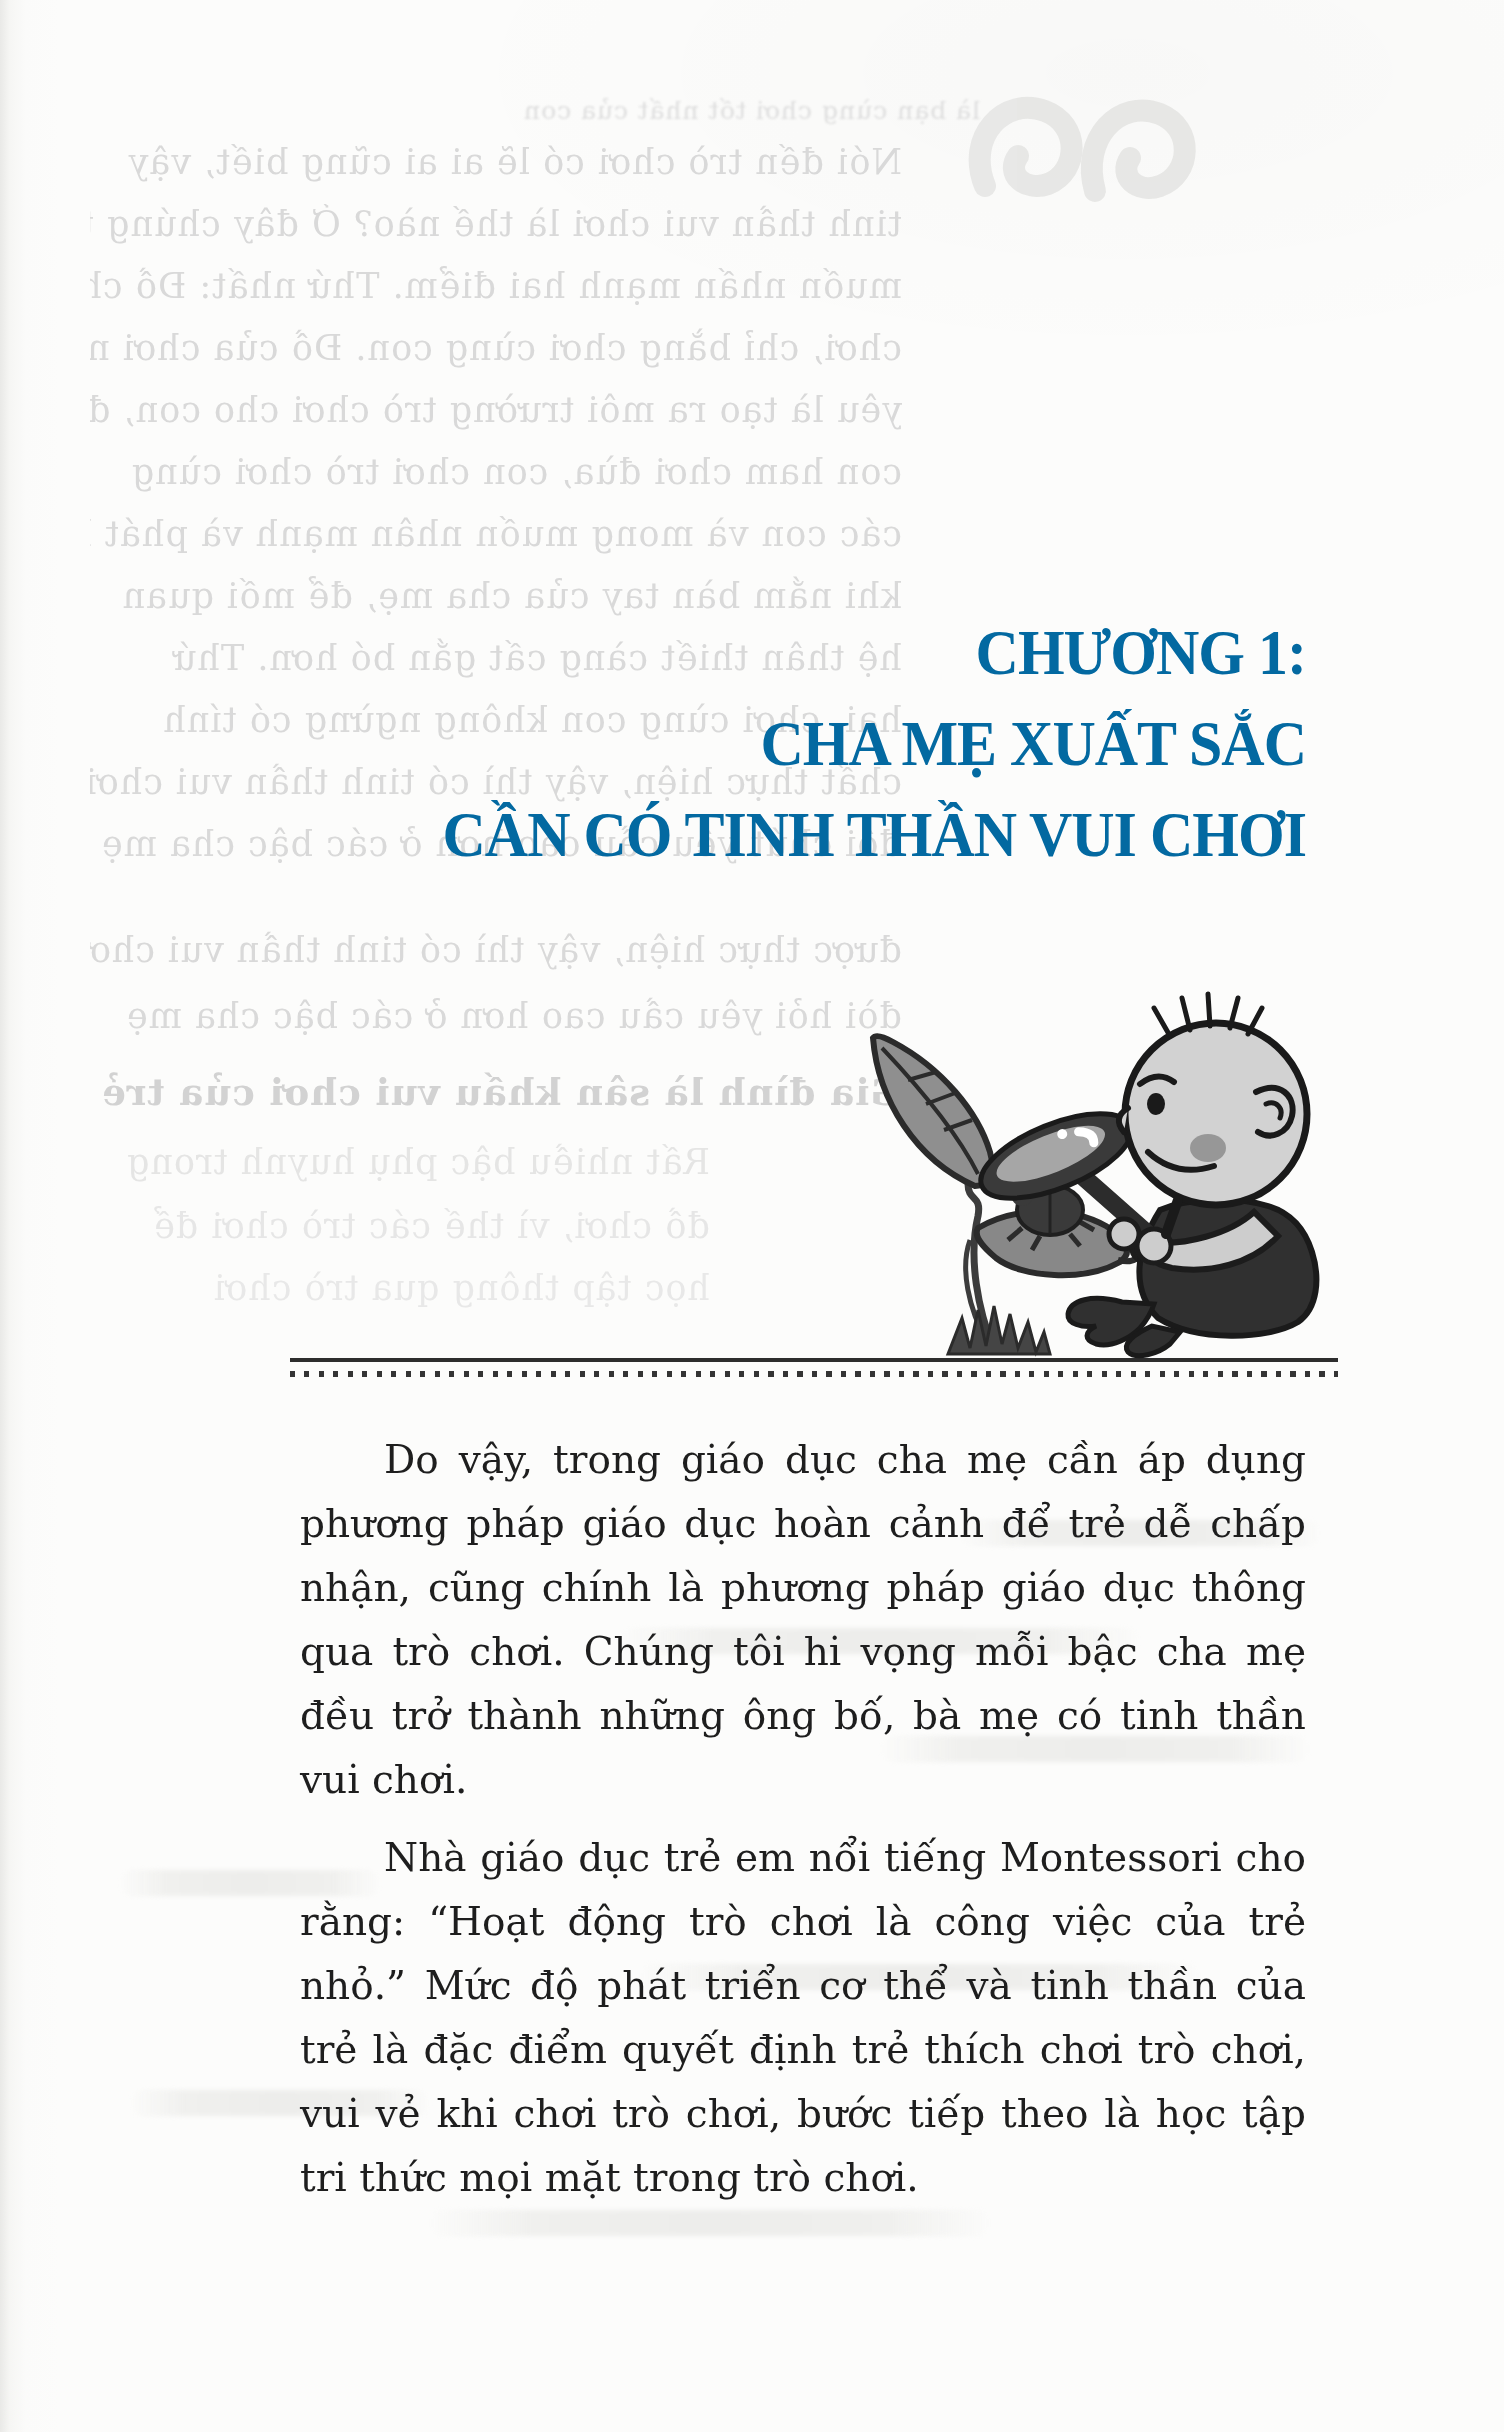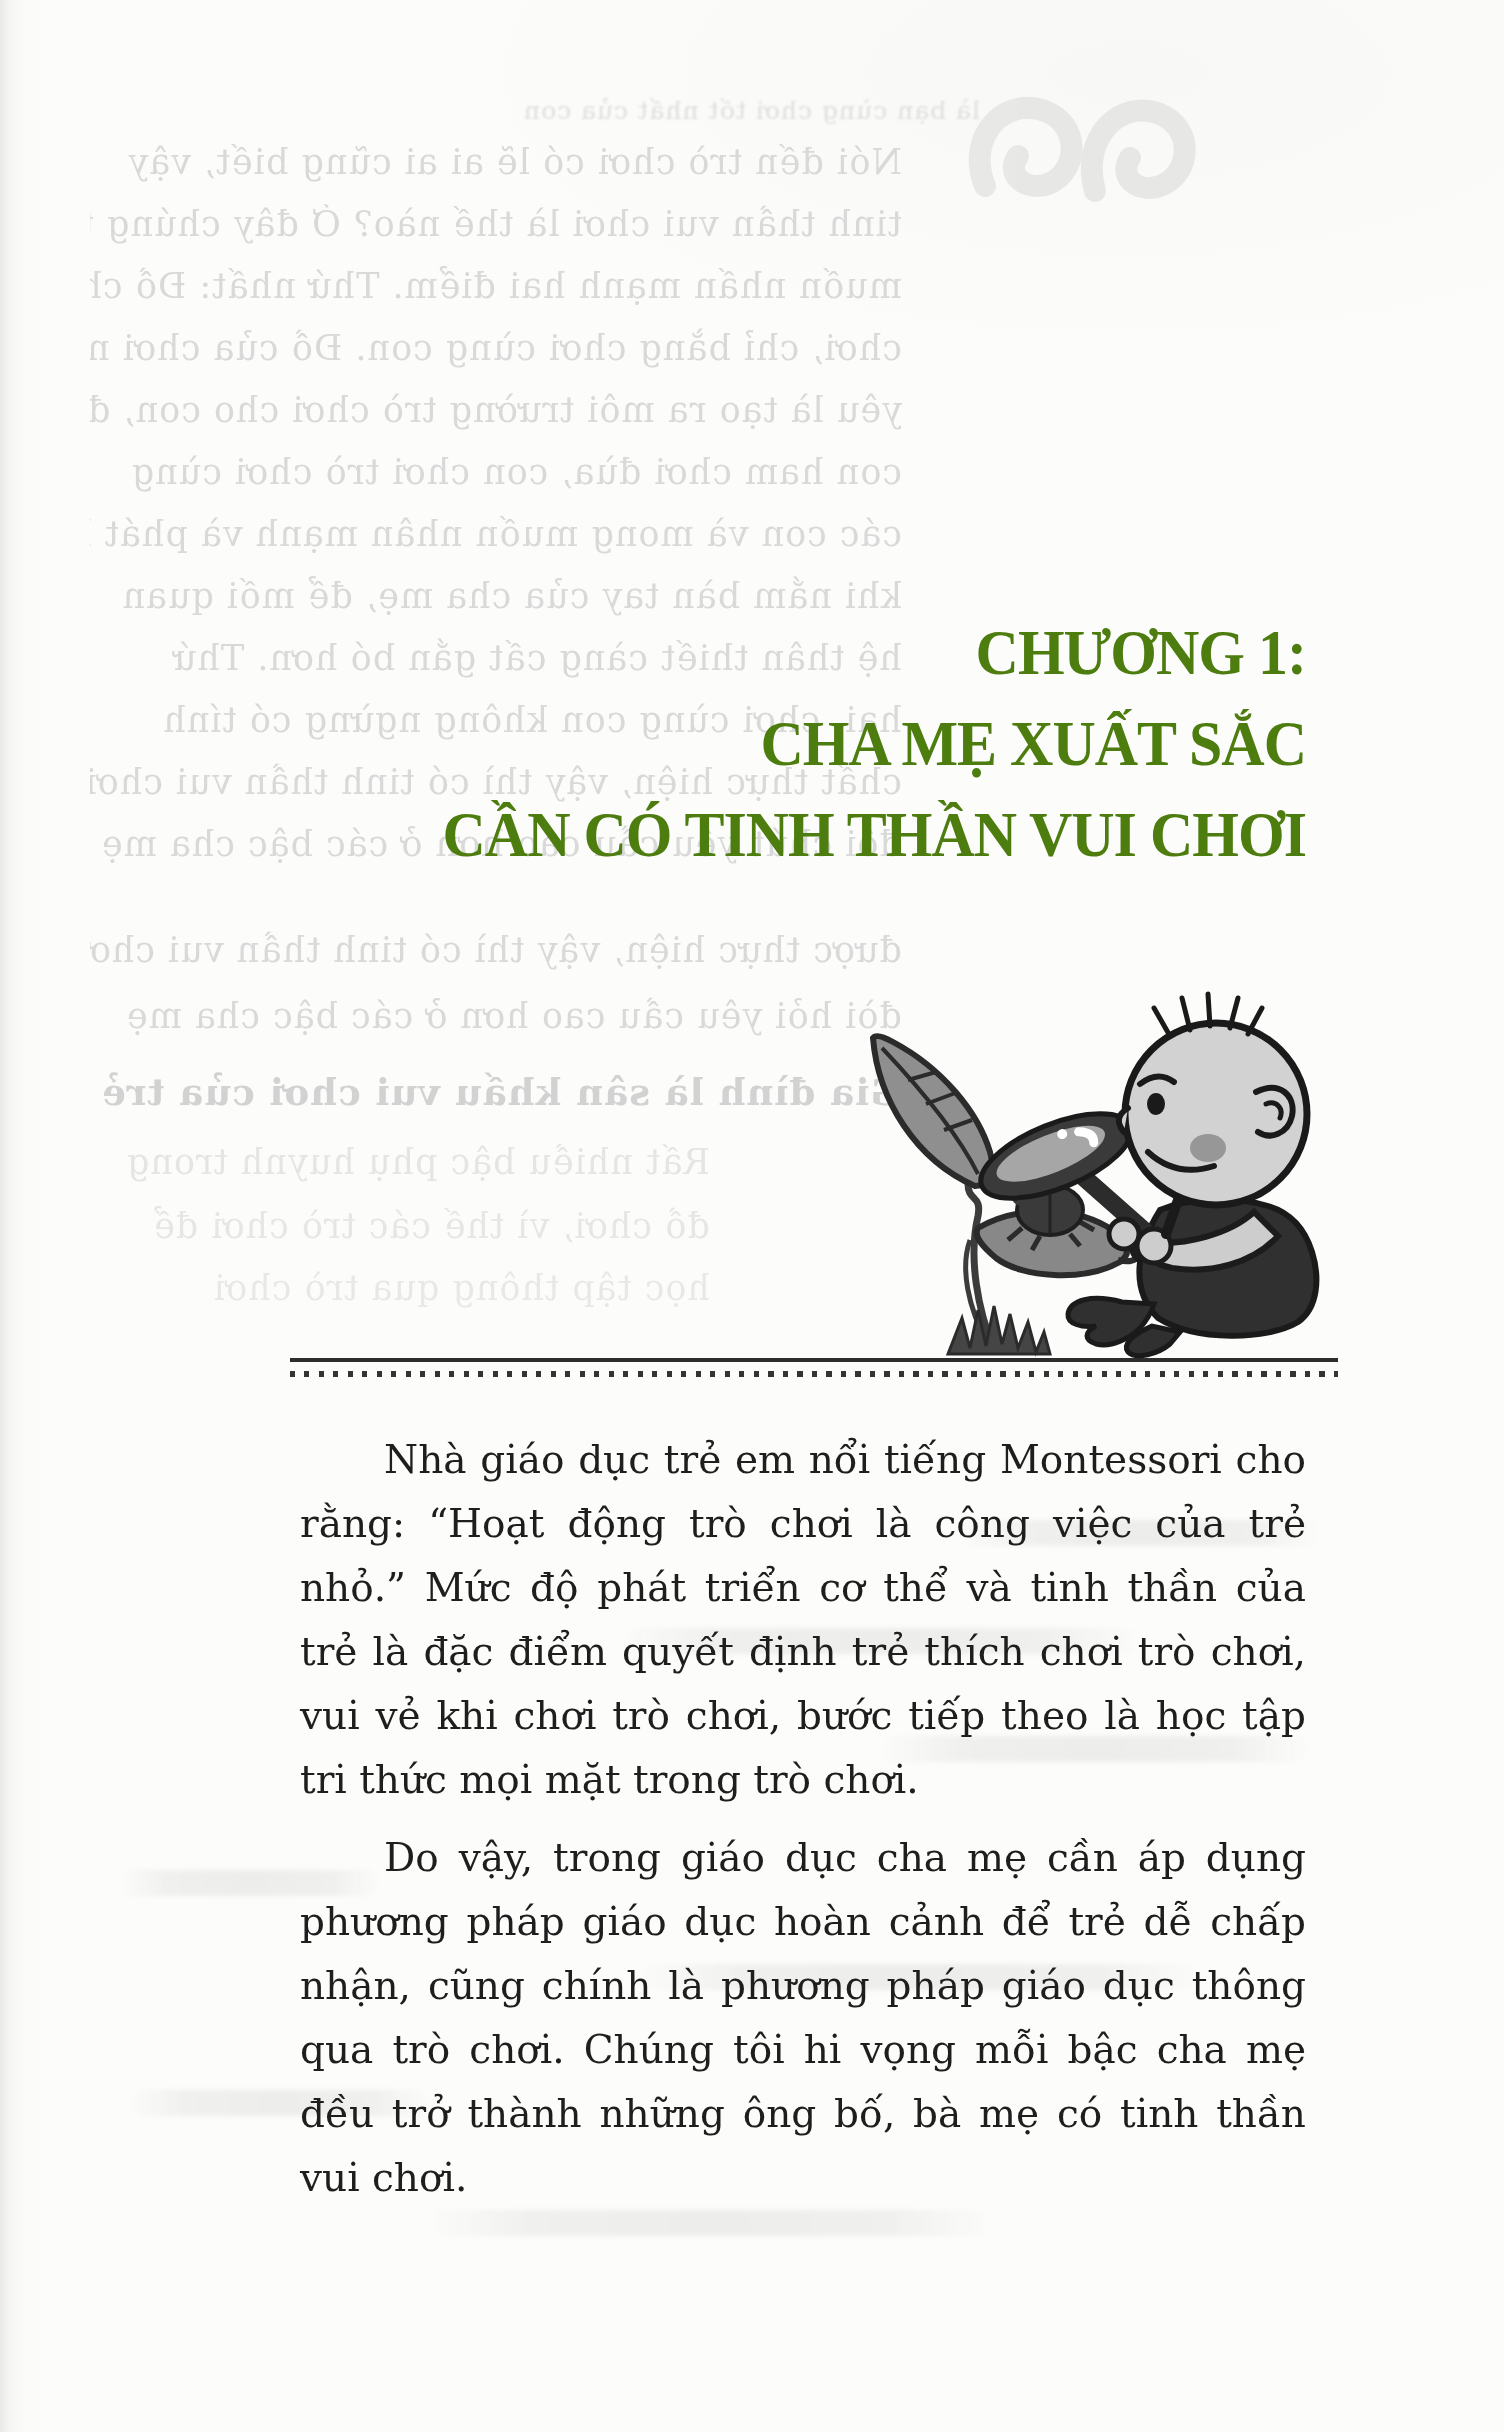--- a/index.html
+++ b/index.html
@@ -36,21 +36,21 @@
     background:linear-gradient(90deg,transparent,#f0f0ee 18%,#ededeb 50%,#f0f0ee 82%,transparent);
     filter:blur(2px);
   }
   .ghost-swirl{position:absolute;left:930px;top:66px;width:310px;height:180px;}
 
   
   .chapter-head{
     position:absolute;top:608px;right:198px;width:1120px;
     text-align:right;z-index:3;
     font-family:"Liberation Serif", serif;
-    font-weight:700;color:#4d7c0f;
+    font-weight:700;color:#0369a1;
     font-size:60px;line-height:91px;
     letter-spacing:-1px;
   }
   .chapter-head .t-line{transform:scaleY(1.04);}
 
   
   .illustration{position:absolute;left:818px;top:988px;width:522px;height:384px;margin:0;z-index:4;}
   .illustration svg{width:100%;height:100%;}
 
   
@@ -189,17 +189,17 @@
         <ellipse cx="390" cy="160" rx="18" ry="14" fill="#979797"></ellipse>
         <path d="M330 164 Q358 190 396 178" stroke="#1a1a1a" stroke-width="6" fill="none" stroke-linecap="round"></path>
         <path d="M310 120 q-16 10 -4 24" stroke="#1a1a1a" stroke-width="6" fill="#d2d2d2" stroke-linecap="round"></path>
 
         <path d="M360 212 L348 246" stroke="#1a1a1a" stroke-width="10" stroke-linecap="round"></path>
       </g>
     </svg>
   </figure>
 
   <main class="body-text">
+    <p>Do vậy, trong giáo dục cha mẹ cần áp dụng phương pháp giáo dục hoàn cảnh để trẻ dễ chấp nhận, cũng chính là phương pháp giáo dục thông qua trò chơi. Chúng tôi hi vọng mỗi bậc cha mẹ đều trở thành những ông bố, bà mẹ có tinh thần vui chơi.</p>
     <p>Nhà giáo dục trẻ em nổi tiếng Montessori cho rằng: “Hoạt động trò chơi là công việc của trẻ nhỏ.” Mức độ phát triển cơ thể và tinh thần của trẻ là đặc điểm quyết định trẻ thích chơi trò chơi, vui vẻ khi chơi trò chơi, bước tiếp theo là học tập tri thức mọi mặt trong trò chơi.</p>
-    <p>Do vậy, trong giáo dục cha mẹ cần áp dụng phương pháp giáo dục hoàn cảnh để trẻ dễ chấp nhận, cũng chính là phương pháp giáo dục thông qua trò chơi. Chúng tôi hi vọng mỗi bậc cha mẹ đều trở thành những ông bố, bà mẹ có tinh thần vui chơi.</p>
   </main>
 
 </div>
 
 </body></html>

